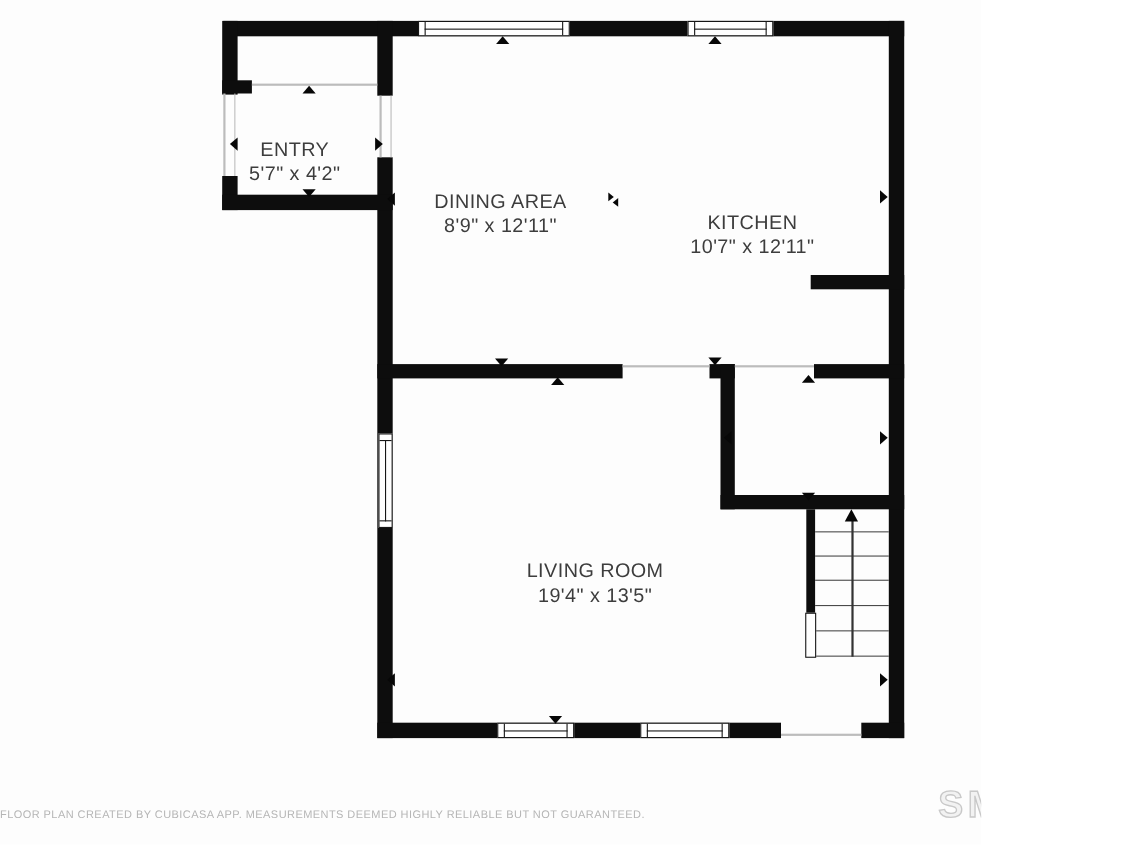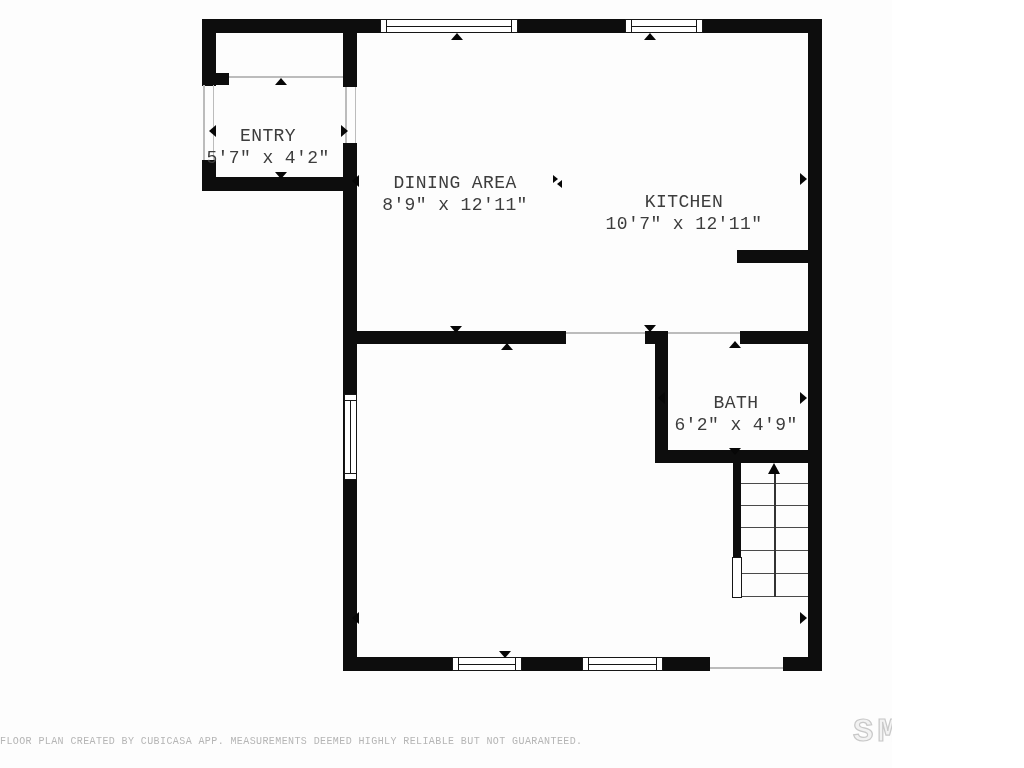--- a/index.html
+++ b/index.html
@@ -1,17 +1,17 @@
 <!DOCTYPE html>
 <html><head>
 <meta charset="utf-8">
 <style>
   html,body{margin:0;padding:0;background:#fff;}
   .canvas{position:relative;width:892px;height:768px;background:#fdfdfd;overflow:hidden;
-          font-family:Liberation Mono, monospace;}
+          font-family:Liberation Sans, sans-serif;}
   .wall{position:absolute;background:#0d0d0d;}
   .win{position:absolute;background:#fff;border:1.5px solid #161616;box-sizing:border-box;}
   .win i{display:block;}
   .win .mid{position:absolute;background:#161616;}
   .win.h .mid{left:5px;right:5px;top:50%;height:1px;margin-top:-0.5px;}
   .win.h .cap{position:absolute;top:0;bottom:0;width:1px;background:#161616;}
   .win.h .cap.l{left:5px;}.win.h .cap.r{right:5px;}
   .win.v .mid{top:5px;bottom:5px;left:50%;width:1px;margin-left:-0.5px;}
   .win.v .cap{position:absolute;left:0;right:0;height:1px;background:#161616;}
   .win.v .cap.l{top:5px;}.win.v .cap.r{bottom:5px;}
@@ -133,23 +133,23 @@
     <div>5'7" x 4'2"</div>
   </div>
   <div class="room-label" style="left:455px;top:194px;">
     <div>DINING AREA</div>
     <div>8'9" x 12'11"</div>
   </div>
   <div class="room-label" style="left:684px;top:201px;margin-top:12px;">
     <div>KITCHEN</div>
     <div>10'7" x 12'11"</div>
   </div>
-  <div class="room-label" style="left:736px;top:414px;">
-    <div>BATH</div>
-    <div>6'2" x 4'9"</div>
+  <div class="room-label" style="left:541px;top:530px;">
+    <div>LIVING ROOM</div>
+    <div>19'4" x 13'5"</div>
   </div>
 
   <div class="footer-text">FLOOR PLAN CREATED BY CUBICASA APP. MEASUREMENTS DEEMED HIGHLY RELIABLE BUT NOT GUARANTEED.</div>
 
   <div class="logo">
     <span class="brand">SMART</span>
     <span class="box" style="left:115px;top:13px;width:14px;height:15px;background:#8e8e8e;">M</span>
     <span class="box" style="left:132px;top:9px;width:13px;height:19px;background:#707070;">L</span>
     <span class="box" style="left:148px;top:2px;width:15px;height:26px;background:#4d4d4d;">S</span>
   </div>

